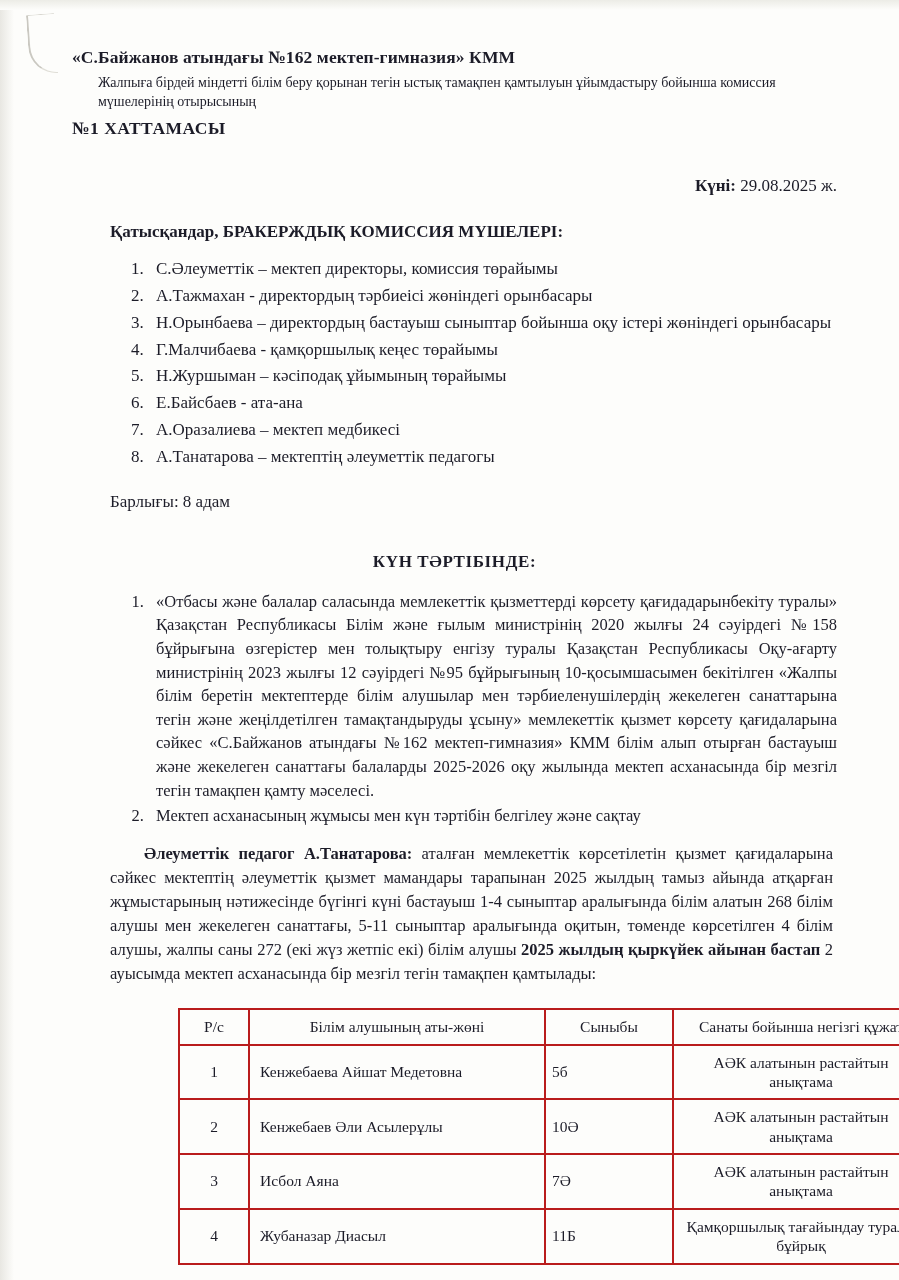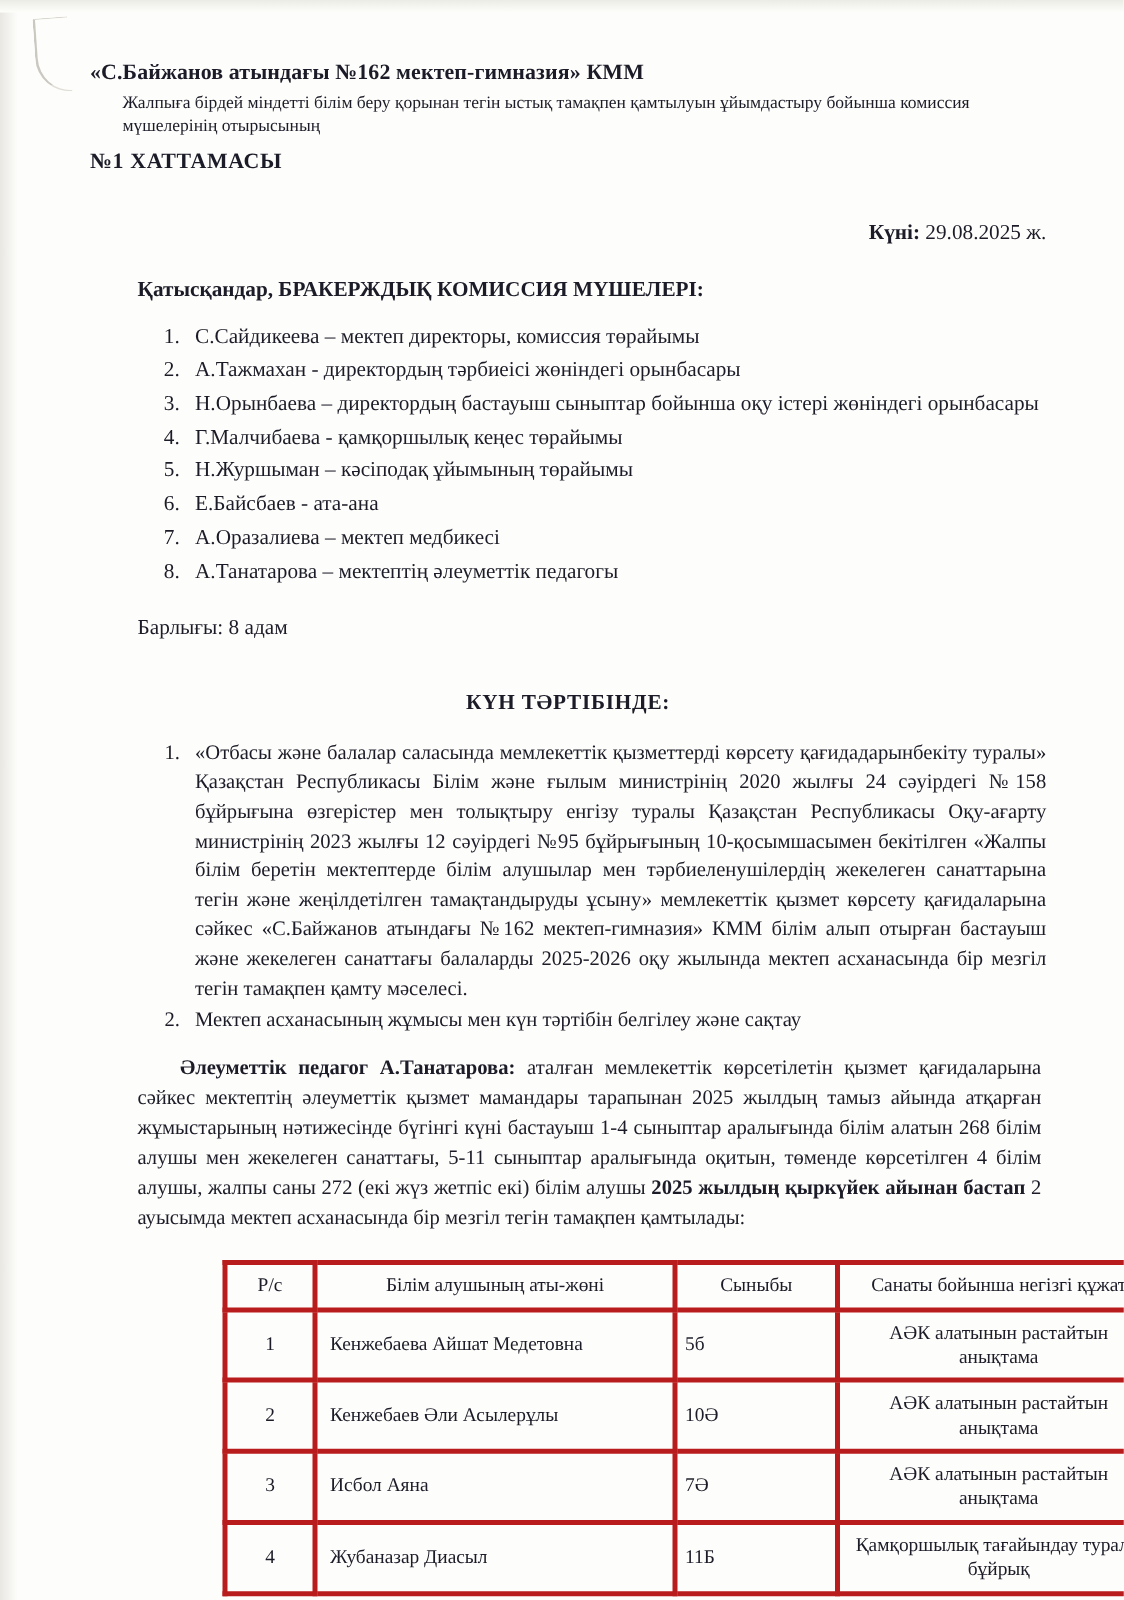--- a/index.html
+++ b/index.html
@@ -128,21 +128,21 @@
   }
   .b { font-weight: bold; }
   table.students {
     margin: 22px 0 0 106px;
     border-collapse: collapse;
     width: 752px;
     font-size: 15.5px;
   }
   table.students th,
   table.students td {
-    border: 4px solid #b91c1c;
+    border: 2px solid #b91c1c;
     padding: 7px 6px;
     vertical-align: middle;
   }
   table.students th {
     font-weight: normal;
     text-align: center;
     line-height: 1.25;
   }
   table.students td.idx { text-align: center; width: 56px; }
   table.students td.name { text-align: left; padding-left: 10px; }
@@ -169,21 +169,21 @@
     </div>
 
     <div class="date-line">
       <span class="lbl">Күні:</span>
       <span>29.08.2025 ж.</span>
     </div>
 
     <div class="section-head">Қатысқандар, БРАКЕРЖДЫҚ КОМИССИЯ МҮШЕЛЕРІ:</div>
 
     <ol class="members">
-      <li>С.Сайдикеева – мектеп директоры, комиссия төрайымы</li>
+      <li>С.Әлеуметтік – мектеп директоры, комиссия төрайымы</li>
       <li>А.Тажмахан - директордың тәрбиеісі жөніндегі орынбасары</li>
       <li>Н.Орынбаева – директордың бастауыш сыныптар бойынша оқу істері жөніндегі орынбасары</li>
       <li>Г.Малчибаева - қамқоршылық кеңес төрайымы</li>
       <li>Н.Журшыман – кәсіподақ ұйымының төрайымы</li>
       <li>Е.Байсбаев - ата-ана</li>
       <li>А.Оразалиева – мектеп медбикесі</li>
       <li>А.Танатарова – мектептің әлеуметтік педагогы</li>
     </ol>
 
     <div class="total-line">Барлығы: 8 адам</div>

